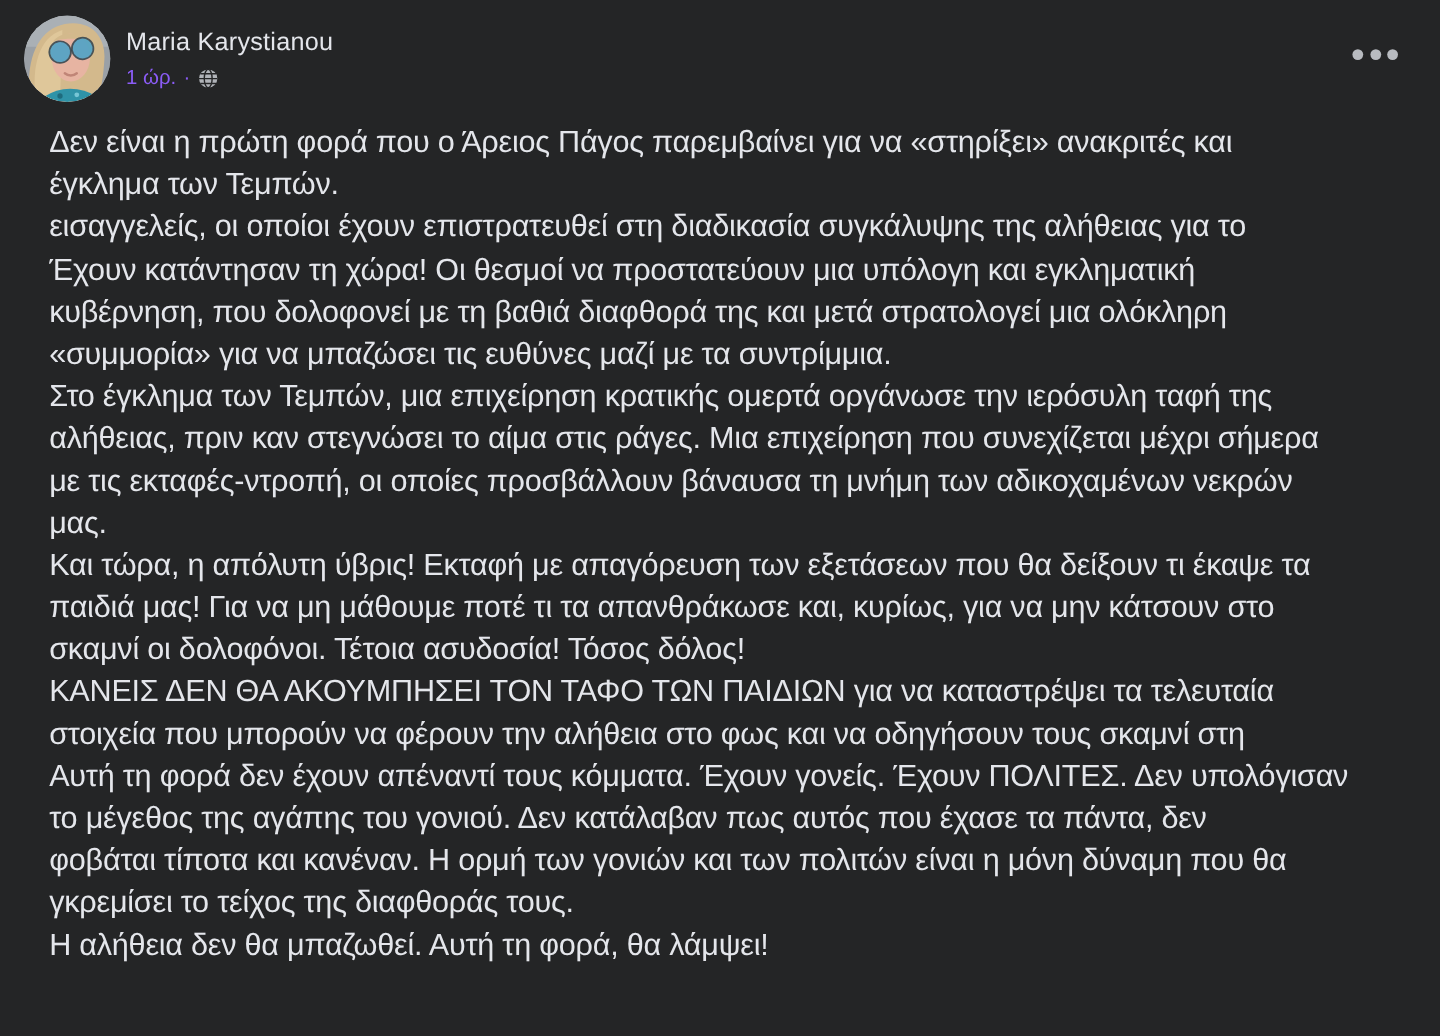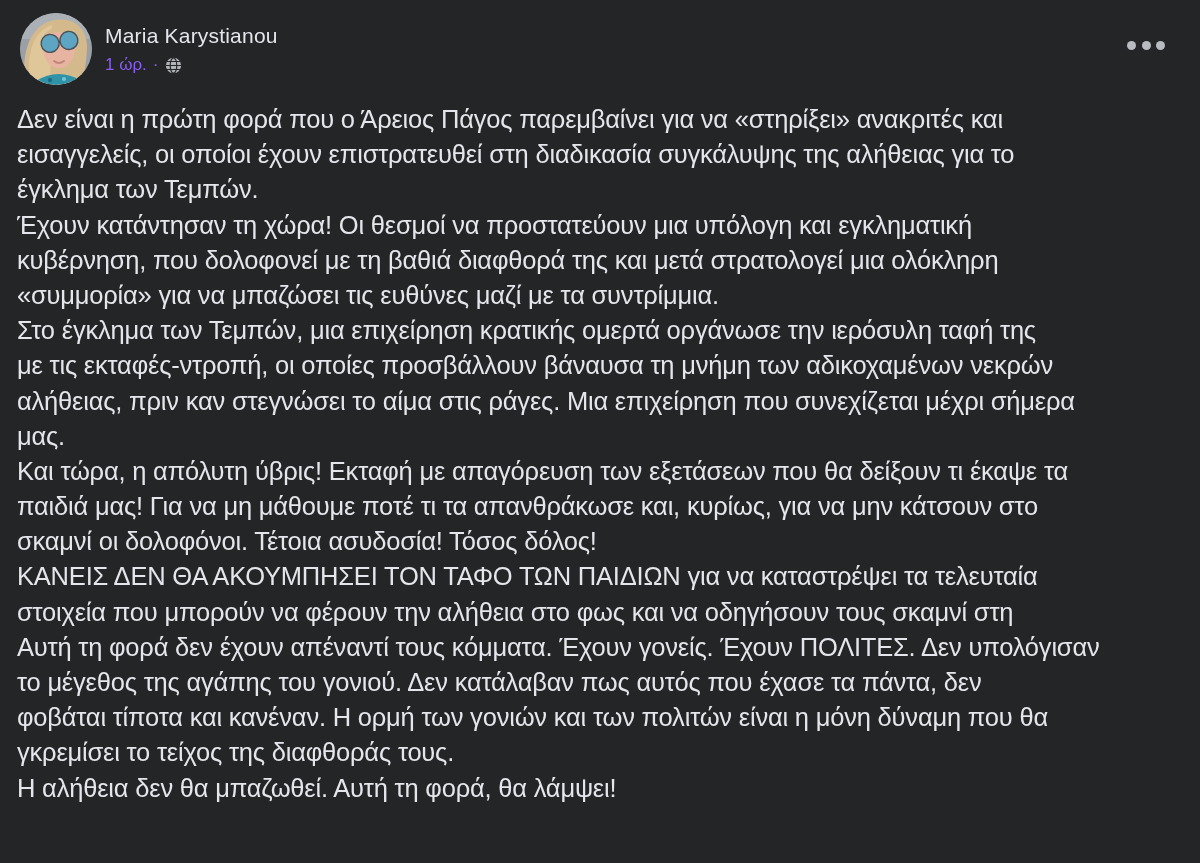--- a/index.html
+++ b/index.html
@@ -86,20 +86,21 @@
     right: 6px;
     color: #e4e6eb;
     font-size: 25.5px;
     line-height: 35.2px;
     letter-spacing: -0.2px;
     overflow: hidden;
   }
   .post-line {
     white-space: pre;
     height: 35.2px;
+    margin-left: 24px;
   }
 </style>
 </head>
 <body>
 
 <div class="post">
 
   <div class="post-header">
 
     <div class="avatar">
@@ -158,35 +159,35 @@
       <span class="dot"></span>
       <span class="dot"></span>
     </button>
 
   </div>
 
   <div class="post-body">
 
       <div class="post-line">Δεν είναι η πρώτη φορά που ο Άρειος Πάγος παρεμβαίνει για να «στηρίξει» ανακριτές και</div>
 
+      <div class="post-line">έγκλημα των Τεμπών.</div>
+
       <div class="post-line">εισαγγελείς, οι οποίοι έχουν επιστρατευθεί στη διαδικασία συγκάλυψης της αλήθειας για το</div>
 
-      <div class="post-line">έγκλημα των Τεμπών.</div>
-
       <div class="post-line">Έχουν κατάντησαν τη χώρα! Οι θεσμοί να προστατεύουν μια υπόλογη και εγκληματική</div>
 
       <div class="post-line">κυβέρνηση, που δολοφονεί με τη βαθιά διαφθορά της και μετά στρατολογεί μια ολόκληρη</div>
 
       <div class="post-line">«συμμορία» για να μπαζώσει τις ευθύνες μαζί με τα συντρίμμια.</div>
 
       <div class="post-line">Στο έγκλημα των Τεμπών, μια επιχείρηση κρατικής ομερτά οργάνωσε την ιερόσυλη ταφή της</div>
 
+      <div class="post-line">αλήθειας, πριν καν στεγνώσει το αίμα στις ράγες. Μια επιχείρηση που συνεχίζεται μέχρι σήμερα</div>
+
       <div class="post-line">με τις εκταφές-ντροπή, οι οποίες προσβάλλουν βάναυσα τη μνήμη των αδικοχαμένων νεκρών</div>
-
-      <div class="post-line">αλήθειας, πριν καν στεγνώσει το αίμα στις ράγες. Μια επιχείρηση που συνεχίζεται μέχρι σήμερα</div>
 
       <div class="post-line">μας.</div>
 
       <div class="post-line">Και τώρα, η απόλυτη ύβρις! Εκταφή με απαγόρευση των εξετάσεων που θα δείξουν τι έκαψε τα</div>
 
       <div class="post-line">παιδιά μας! Για να μη μάθουμε ποτέ τι τα απανθράκωσε και, κυρίως, για να μην κάτσουν στο</div>
 
       <div class="post-line">σκαμνί οι δολοφόνοι. Τέτοια ασυδοσία! Τόσος δόλος!</div>
 
       <div class="post-line">ΚΑΝΕΙΣ ΔΕΝ ΘΑ ΑΚΟΥΜΠΗΣΕΙ ΤΟΝ ΤΑΦΟ ΤΩΝ ΠΑΙΔΙΩΝ για να καταστρέψει τα τελευταία</div>

